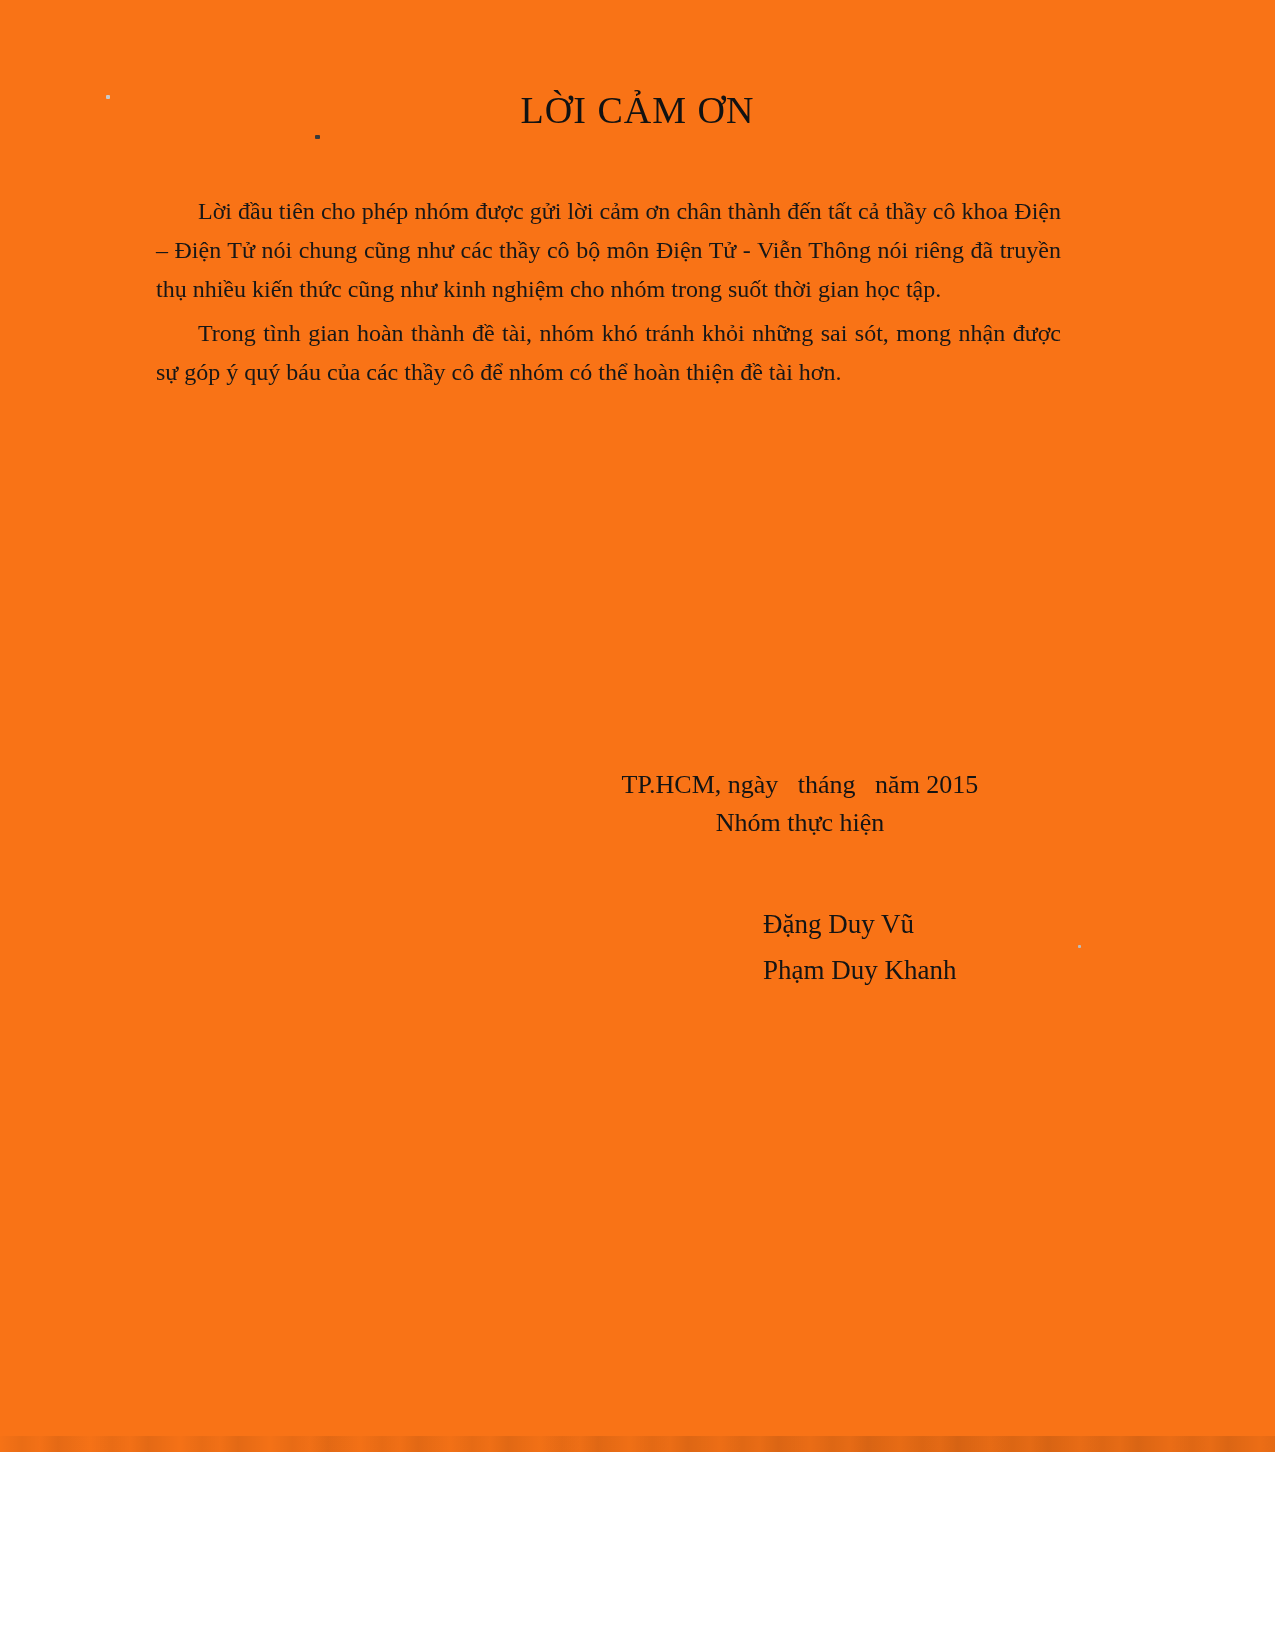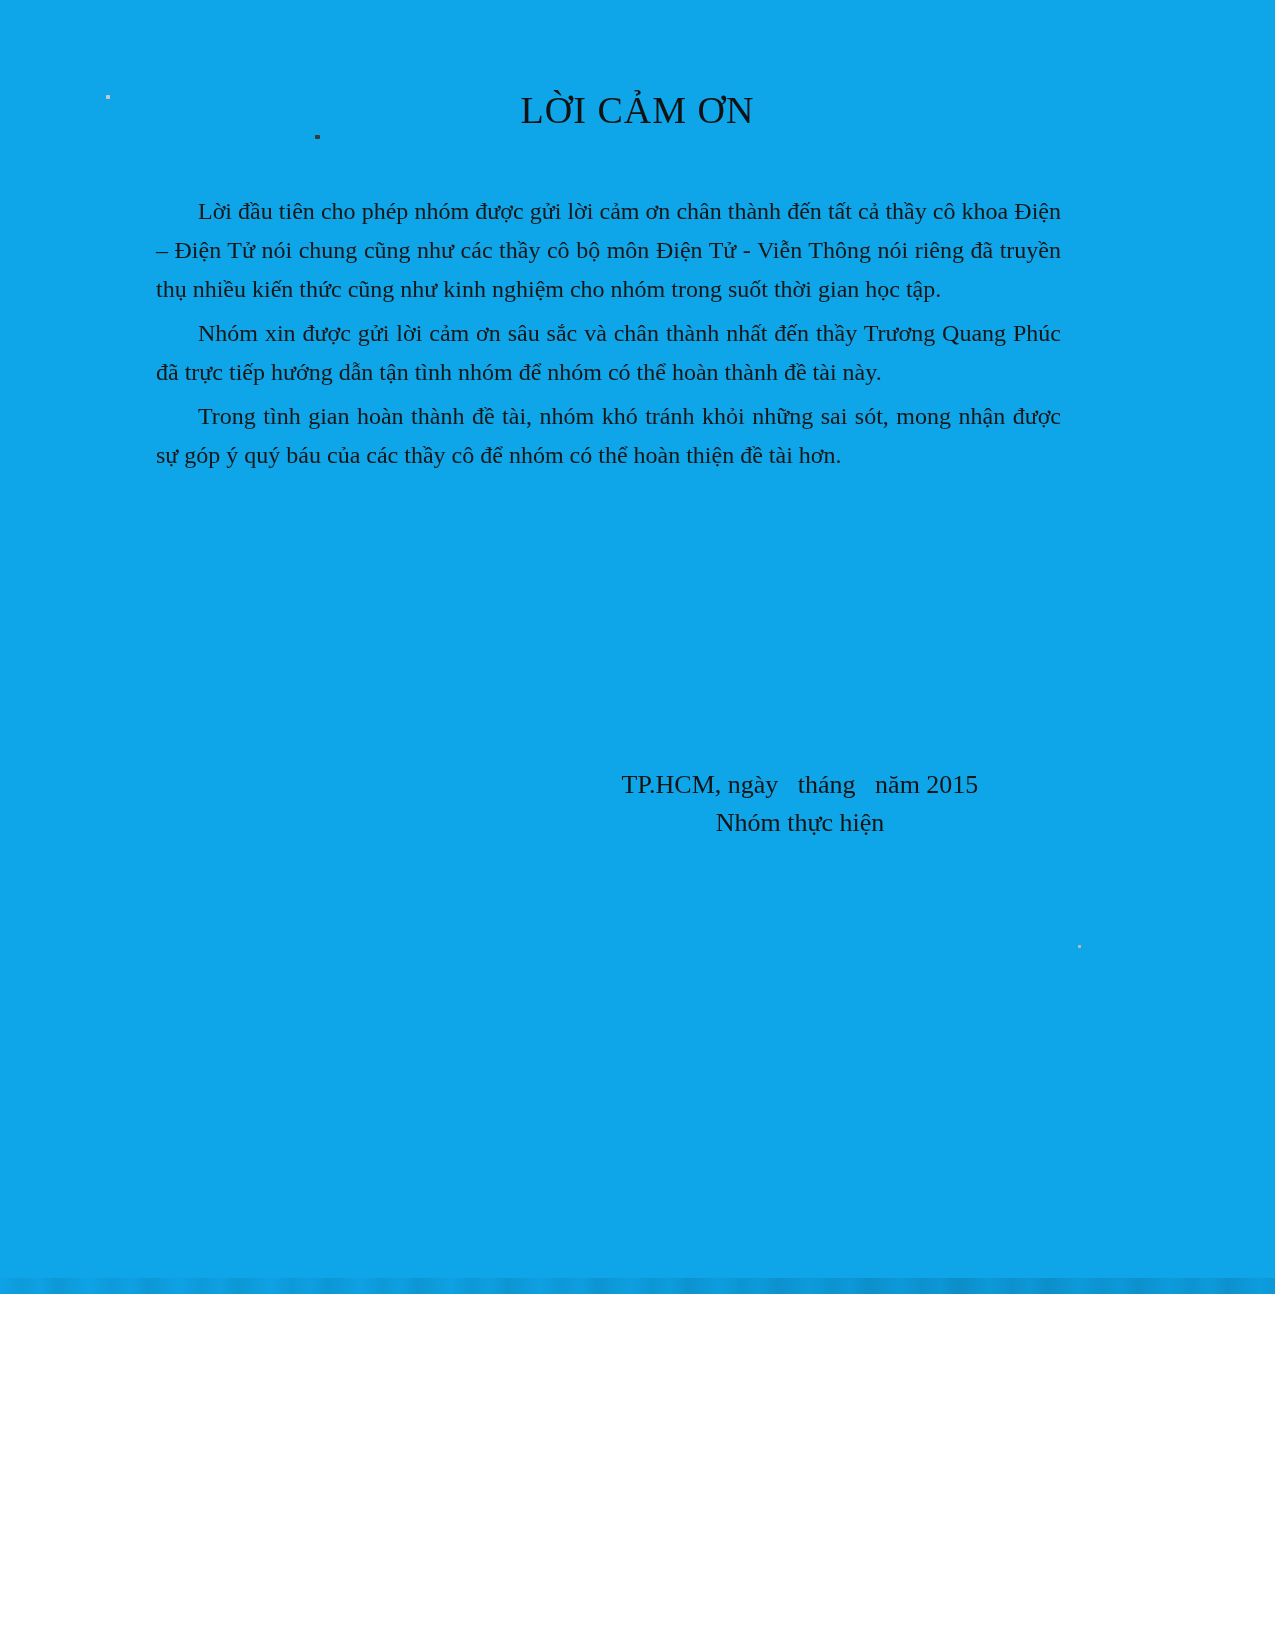--- a/index.html
+++ b/index.html
@@ -3,22 +3,22 @@
 <meta charset="utf-8">
 <style>
   html, body {
     margin: 0;
     padding: 0;
     background: #ffffff;
   }
   .page {
     position: relative;
     width: 1275px;
-    height: 1294px;
-    background: #0ea5e9;
+    height: 1452px;
+    background: #f97316;
     font-family: "Liberation Serif", "DejaVu Serif", serif;
     color: #161616;
     overflow: hidden;
   }
   .doc-title {
     position: absolute;
     top: 88px;
     left: 0;
     width: 1275px;
     text-align: center;
@@ -99,29 +99,32 @@
 </style>
 </head>
 <body>
 
 <div class="page">
 
   <h1 class="doc-title">LỜI CẢM ƠN</h1>
 
   <div class="content">
     <p>Lời đầu tiên cho phép nhóm được gửi lời cảm ơn chân thành đến tất cả thầy cô khoa Điện – Điện Tử nói chung cũng như các thầy cô bộ môn Điện Tử - Viễn Thông nói riêng đã truyền thụ nhiều kiến thức cũng như kinh nghiệm cho nhóm trong suốt thời gian học tập.</p>
-    <p>Nhóm xin được gửi lời cảm ơn sâu sắc và chân thành nhất đến thầy Trương Quang Phúc đã trực tiếp hướng dẫn tận tình nhóm để nhóm có thể hoàn thành đề tài này.</p>
     <p>Trong tình gian hoàn thành đề tài, nhóm khó tránh khỏi những sai sót, mong nhận được sự góp ý quý báu của các thầy cô để nhóm có thể hoàn thiện đề tài hơn.</p>
   </div>
 
   <div class="signature-block">
     <div class="date-line">TP.HCM, ngày   tháng   năm 2015</div>
     <div class="group-label">Nhóm thực hiện</div>
   </div>
 
+  <div class="names-block">
+    <div>Đặng Duy Vũ</div>
+    <div>Phạm Duy Khanh</div>
+  </div>
 
   <div class="page-number">i</div>
 
   <span class="scan-speck speck-1"></span>
   <span class="scan-speck speck-2"></span>
   <span class="scan-speck speck-3"></span>
 
   <div class="scan-band"></div>
 
 </div>

